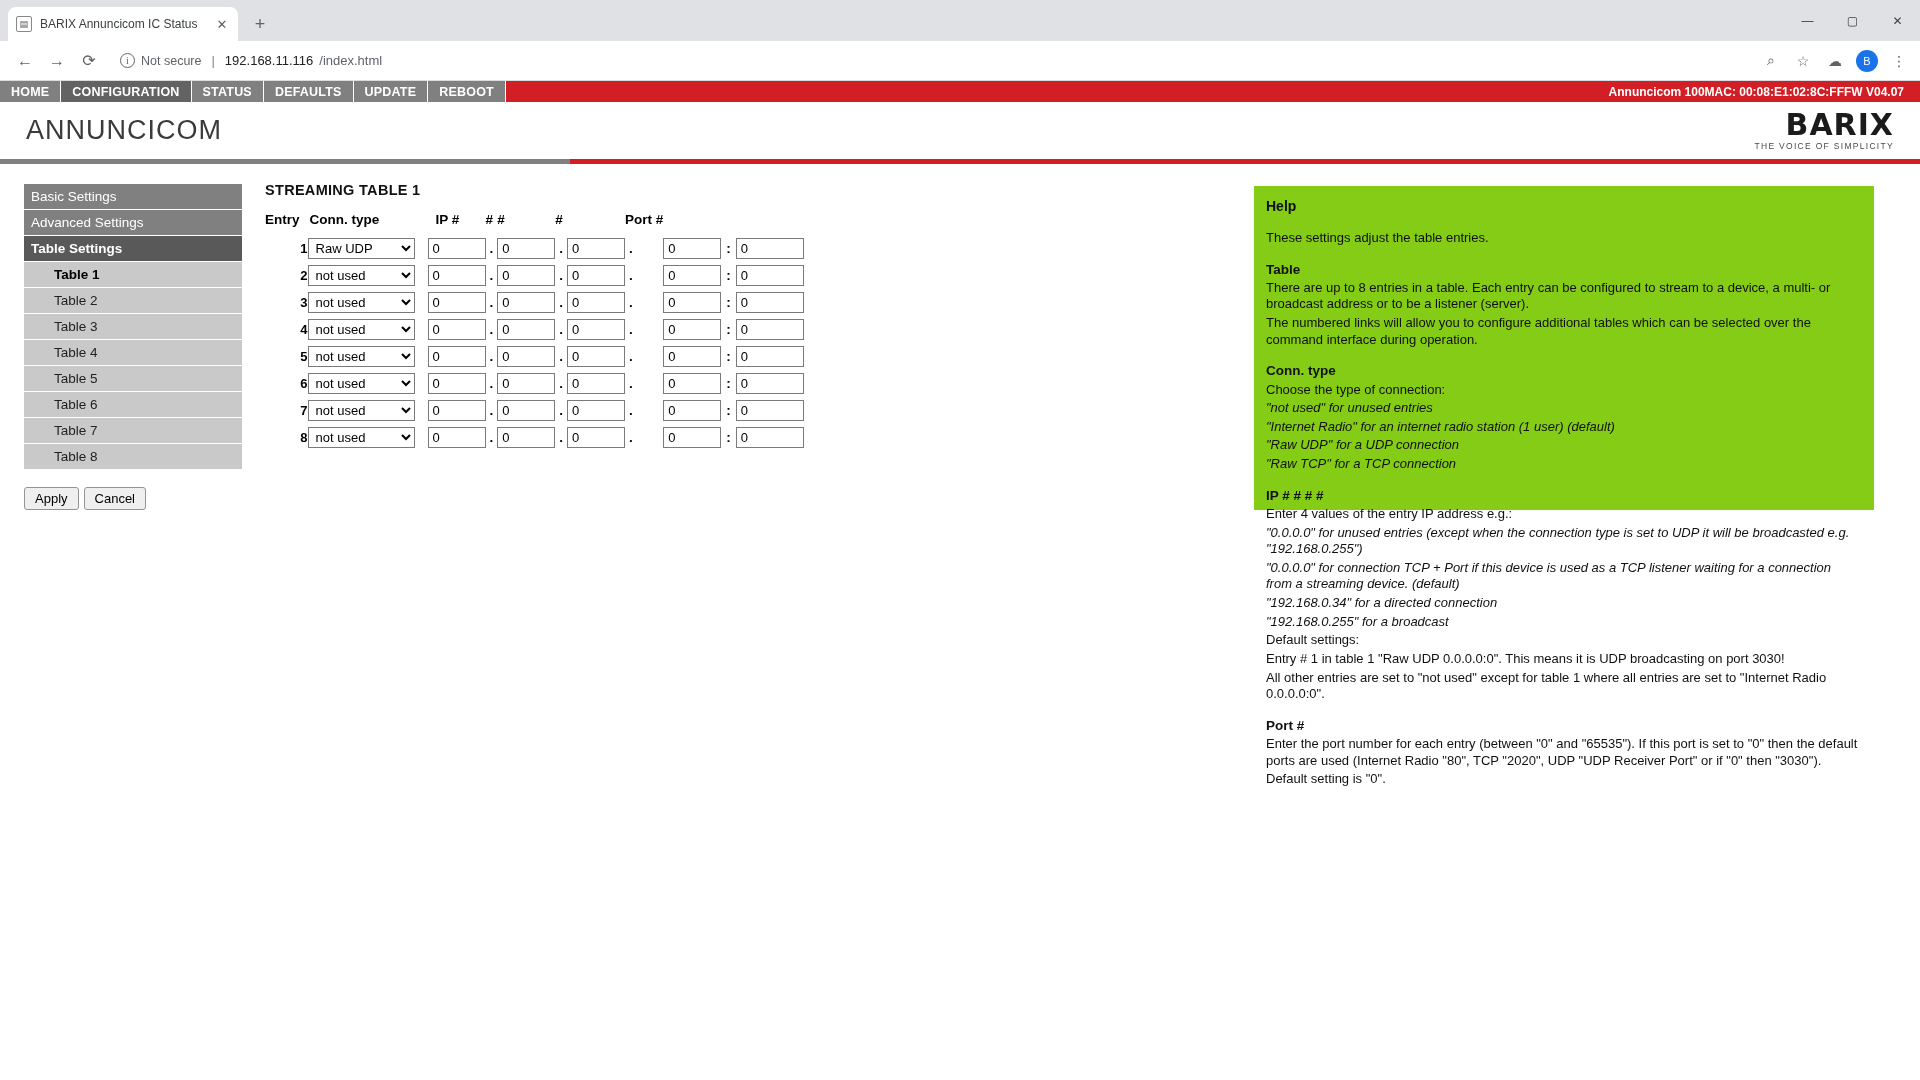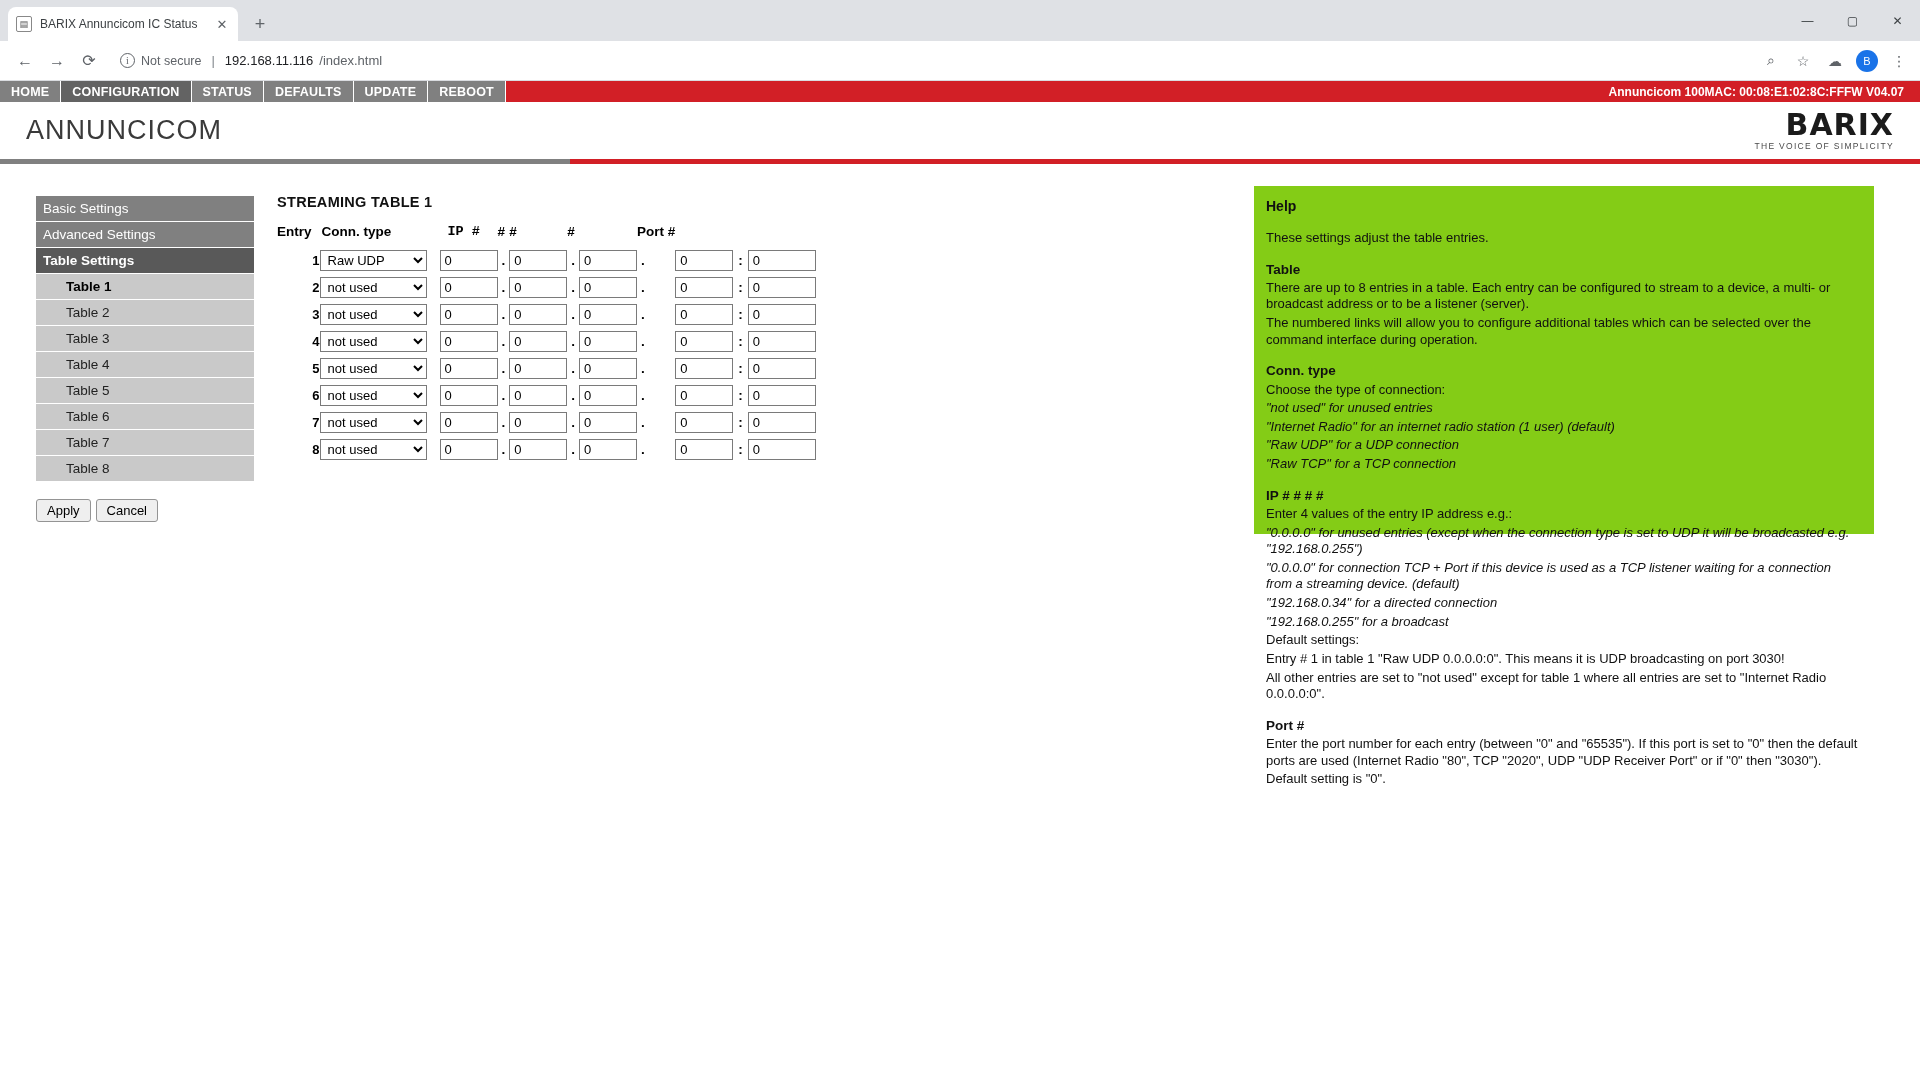--- a/index.html
+++ b/index.html
@@ -201,21 +201,21 @@
   }
   .rule {
     display: flex;
     height: 5px;
   }
   .rule .gray { width: 570px; background: #808080; }
   .rule .red { flex: 1 1 auto; background: #d21f26; }
 
   .body-area {
     display: flex;
-    padding: 12px;
+    padding: 0;
     position: relative;
   }
 
   
   .sidebar {
     width: 220px;
     padding: 20px 0 0 24px;
     flex: 0 0 auto;
   }
   .side-item {
@@ -272,21 +272,21 @@
     color: #000;
   }
   table.streaming th {
     font-weight: bold;
     text-align: left;
     padding: 0 0 8px 0;
     font-size: 13.5px;
   }
   table.streaming th.entry-h { text-align: right; padding-right: 8px; width: 42px; margin-left: 45px; }
   table.streaming th.conn-h { padding-left: 2px; width: 120px; }
-  table.streaming th.ip-h { padding-left: 8px; font-family: Liberation Mono, monospace; }
+  table.streaming th.ip-h { padding-left: 8px; }
   table.streaming td { padding: 3px 0; vertical-align: middle; }
   td.entry-num { text-align: right; padding-right: 8px; font-weight: bold; font-size: 13px; }
   select.conn {
     width: 107px;
     height: 21px;
     font-size: 13px;
     font-family: "Liberation Sans", sans-serif;
     border: 1px solid #7a7a7a;
     background: #fff;
     padding-left: 3px;

